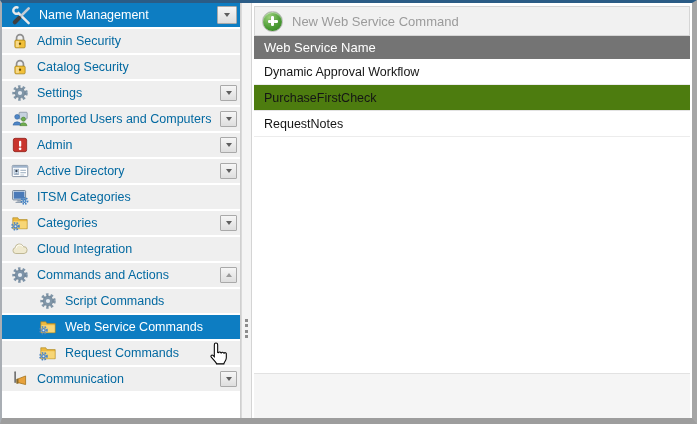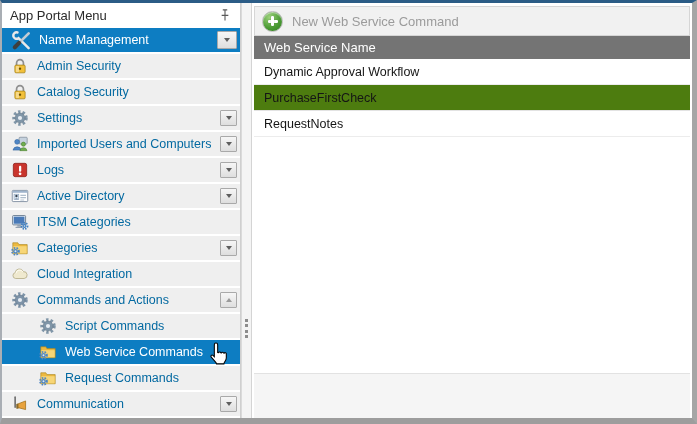--- a/index.html
+++ b/index.html
@@ -201,26 +201,20 @@
     </symbol>
     <symbol id="i-pin" viewBox="0 0 12 14">
       <path d="M3.6 1 h4.8 M6 1 v5.6 M2.4 6.9 h7.2 M6 6.9 v5.6" fill="none" stroke="#5a5a5a" stroke-width="1.2"></path>
     </symbol>
   </defs>
 </svg>
 
 <div class="window">
 
   <div class="sidebar">
-    <div class="sidebar-header">
-      <span>App Portal Menu</span>
-      <svg width="12" height="13" viewBox="0 0 12 14">
-          <use href="#i-pin" xlink:href="#i-pin"></use>
-        </svg>
-    </div>
 
     <div class="menu">
 
       <div class="menu-item root-big selected">
         <svg class="icon" viewBox="0 0 22 22">
             <use href="#i-tools" xlink:href="#i-tools"></use>
           </svg>
         <span class="label">Name Management</span>
         <span class="expander big down"></span>
       </div>
@@ -252,21 +246,21 @@
             <use href="#i-users" xlink:href="#i-users"></use>
           </svg>
         <span class="label">Imported Users and Computers</span>
         <span class="expander down"></span>
       </div>
 
       <div class="menu-item">
         <svg class="icon" viewBox="0 0 20 20">
             <use href="#i-alert" xlink:href="#i-alert"></use>
           </svg>
-        <span class="label">Logs</span>
+        <span class="label">Admin</span>
         <span class="expander down"></span>
       </div>
 
       <div class="menu-item">
         <svg class="icon" viewBox="0 0 20 20">
             <use href="#i-card" xlink:href="#i-card"></use>
           </svg>
         <span class="label">Active Directory</span>
         <span class="expander down"></span>
       </div>

